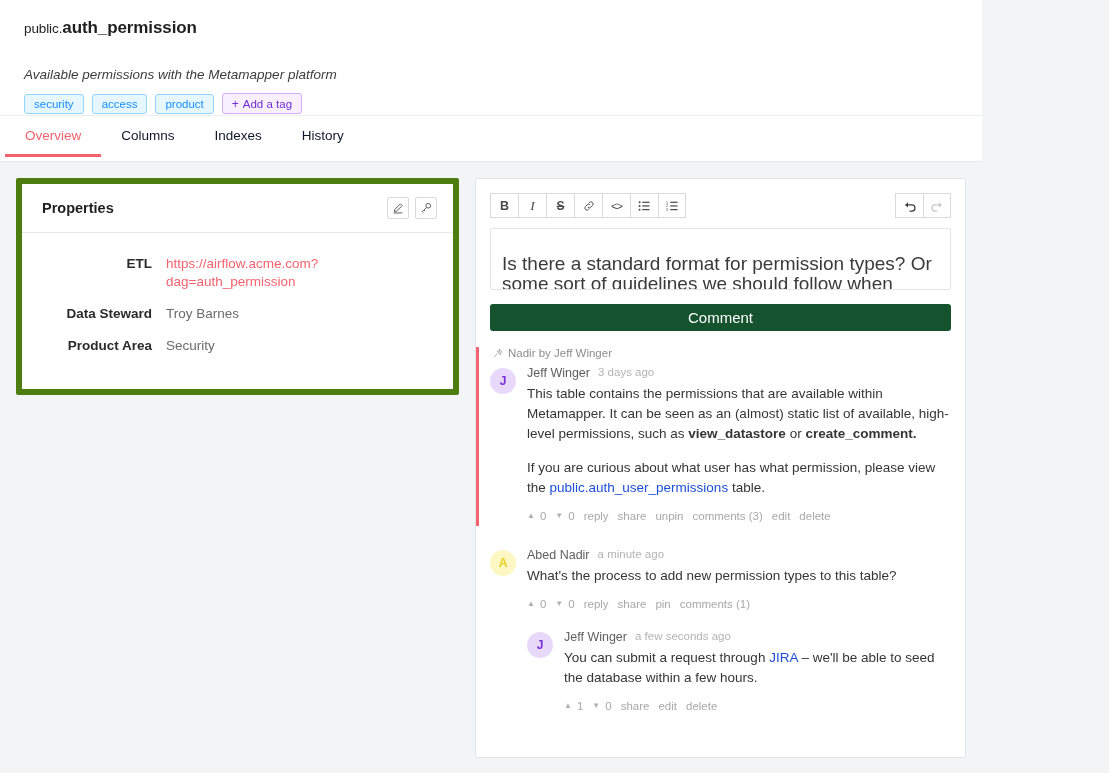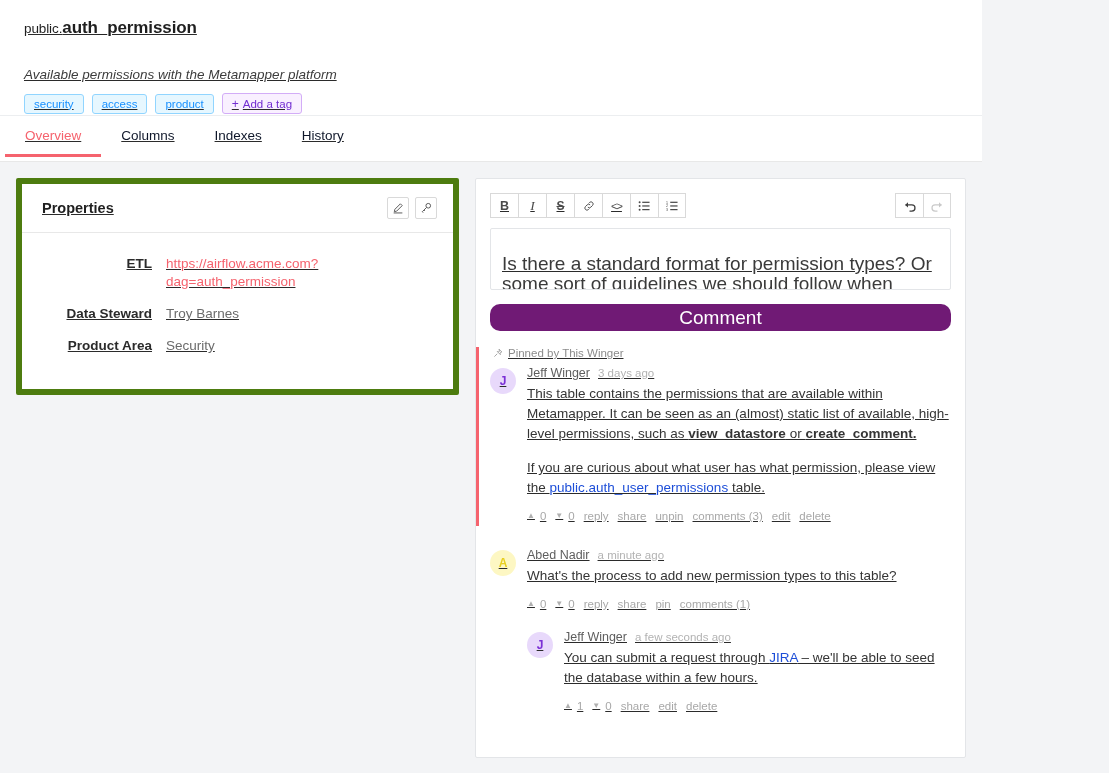--- a/index.html
+++ b/index.html
@@ -4,21 +4,21 @@
 <style>
   * { box-sizing: border-box; }
   html, body {
     margin: 0; padding: 0;
     width: 1109px; height: 773px;
     background: #f3f4f6;
     font-family: "Liberation Sans", sans-serif;
     color: #2b2b2b;
     overflow: hidden;
   }
-  .page { position: relative; width: 982px; height: 773px; text-decoration: underline; }
+  .page { position: relative; width: 982px; height: 773px; }
 
   
   .header {
     background: #ffffff;
     padding: 18px 0 0 24px;
     height: 116px;
     border-bottom: 1px solid #eceef0;
   }
   .title { font-size: 17px; letter-spacing: -0.1px; line-height: 20px; }
   .title .schema { font-size: 13.5px; font-weight: 400; color: #1f1f1f; }
@@ -164,25 +164,25 @@
     font-size: 19px;
     line-height: 20px;
     color: #3a3a3a;
     margin-bottom: 14px;
     overflow: hidden;
   }
 
   .comment-submit {
     width: 100%;
     height: 27px;
-    background: #701a75;
+    background: #14532d;
     border: none;
-    border-radius: 10px;
+    border-radius: 3px;
     color: #ffffff;
-    font-size: 19px;
+    font-size: 15px;
     font-family: "Liberation Sans", sans-serif;
     cursor: pointer;
     margin-bottom: 16px;
   }
 
   .thread { position: relative; }
 
   .comment {
     position: relative;
     padding: 0 0 4px 0;
@@ -209,21 +209,21 @@
     display: flex; align-items: center; justify-content: center;
     font-size: 12px;
     font-weight: 700;
     margin-top: 2px;
   }
   .avatar.purple { background: #e8d9fb; color: #7b2fd6; }
   .avatar.yellow { background: #fdf7c3; color: #e8cf21; }
 
   .comment-content { flex: 1; min-width: 0; }
   .comment-meta {
-    display: flex; align-items: center; gap: 8px;
+    display: flex; align-items: flex-start; gap: 8px;
     margin-bottom: 4px;
   }
   .author { font-size: 12.5px; color: #5e5e5e; font-weight: 400; }
   .timestamp { font-size: 11.5px; color: #b3b3b3; }
   .comment-body {
     font-size: 13.5px;
     line-height: 20px;
     color: #353535;
   }
   .comment-body p { margin: 0 0 14px 0; }
@@ -391,21 +391,21 @@
         <div class="thread">
 
           <div class="comment pinned">
             <div class="pin-line">
               <span>
                 <svg width="10" height="10" viewBox="0 0 16 16" fill="none" stroke="#8c8c8c" stroke-width="1.2">
                   <path d="M9.6 1.8l4.6 4.6-2 .6-1 1 .6 2.6-5-5 2.6.6 1-1z"></path>
                   <path d="M6.8 9.2L2.2 13.8"></path>
                 </svg>
               </span>
-              <span>Pinned by This Winger</span>
+              <span>Nadir by Jeff Winger</span>
             </div>
             <div class="comment-main">
               <div class="avatar purple">J</div>
               <div class="comment-content">
                 <div class="comment-meta">
                   <span class="author">Jeff Winger</span>
                   <span class="timestamp">3 days ago</span>
                 </div>
                 <div class="comment-body">
                   <p><span>This table contains the permissions that are available within Metamapper. It can be seen as an (almost) static list of available, high-level permissions, such as </span><b>view_datastore</b><span> or </span><b>create_comment.</b></p>

